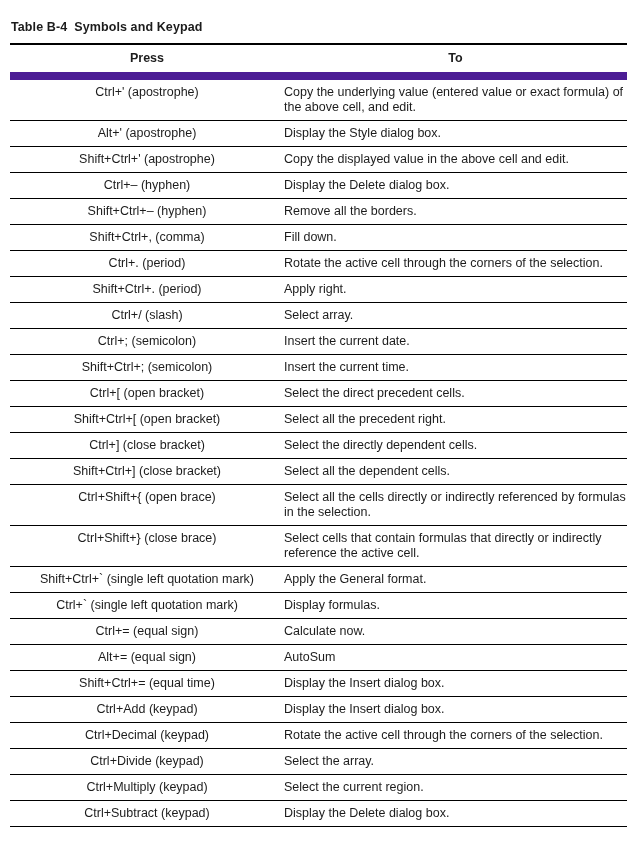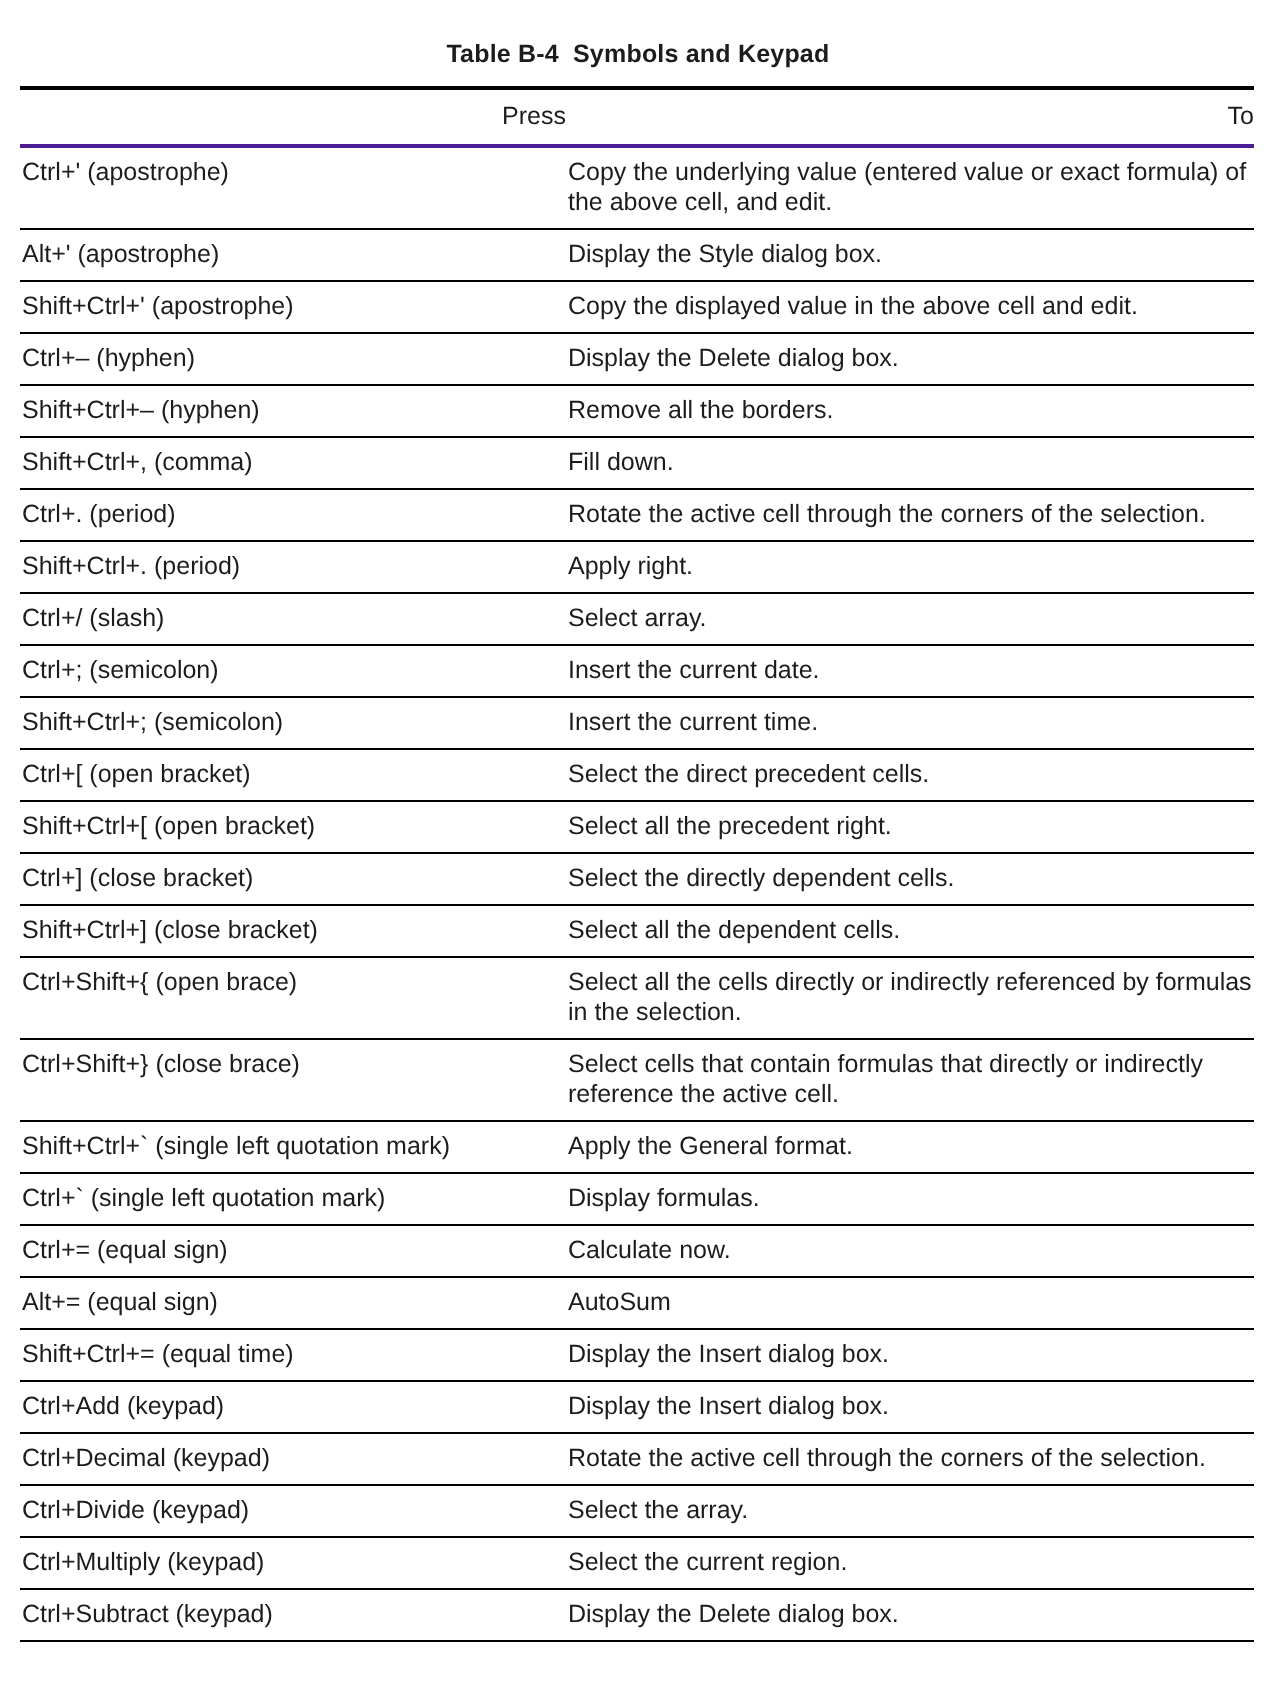--- a/index.html
+++ b/index.html
@@ -16,48 +16,48 @@
   }
   .page {
     padding: 20px 9px 0 10px;
     box-sizing: border-box;
   }
   .table-title {
     font-size: 12.5px;
     font-weight: bold;
     margin: 0 0 9px 1px;
     letter-spacing: 0.1px;
-    text-align: center;
   }
   .table-title .title-label {
     margin-right: 7px;
   }
   table.shortcuts {
     width: 100%;
     border-collapse: collapse;
     border-top: 2px solid #000;
     table-layout: fixed;
   }
   table.shortcuts th {
-    text-align: right;
+    text-align: center;
     font-size: 12.5px;
-    font-weight: normal;
+    font-weight: bold;
     padding: 6px 0 6px 1px;
-    border-bottom: 2px solid #4c1d95;
+    border-bottom: 8px solid #4c1d95;
     line-height: 15px;
   }
   table.shortcuts td {
     font-size: 12.5px;
     line-height: 15px;
     vertical-align: top;
     padding: 5px 0 5px 1px;
     border-bottom: 1px solid #000;
   }
   .col-press {
     width: 272px;
+    text-align: center;
   }
   td.col-press {
     padding-right: 6px;
   }
   td.col-to, th.col-to {
     padding-right: 2px;
     margin-top: 17px;
   }
 </style>
 </head>

